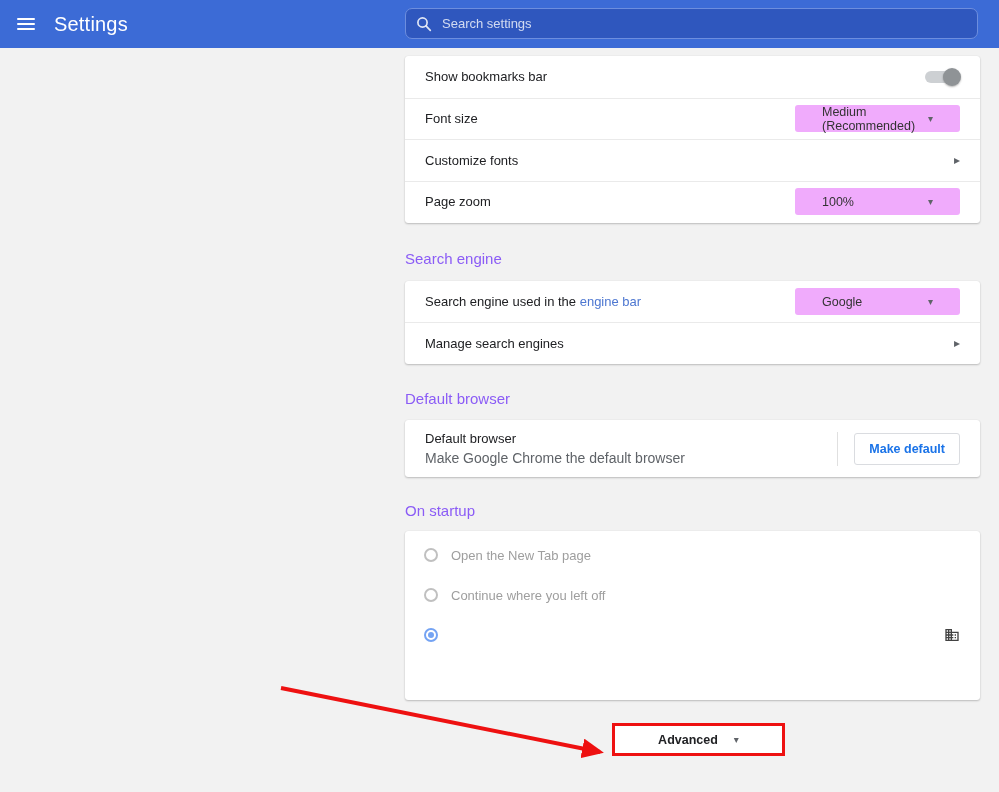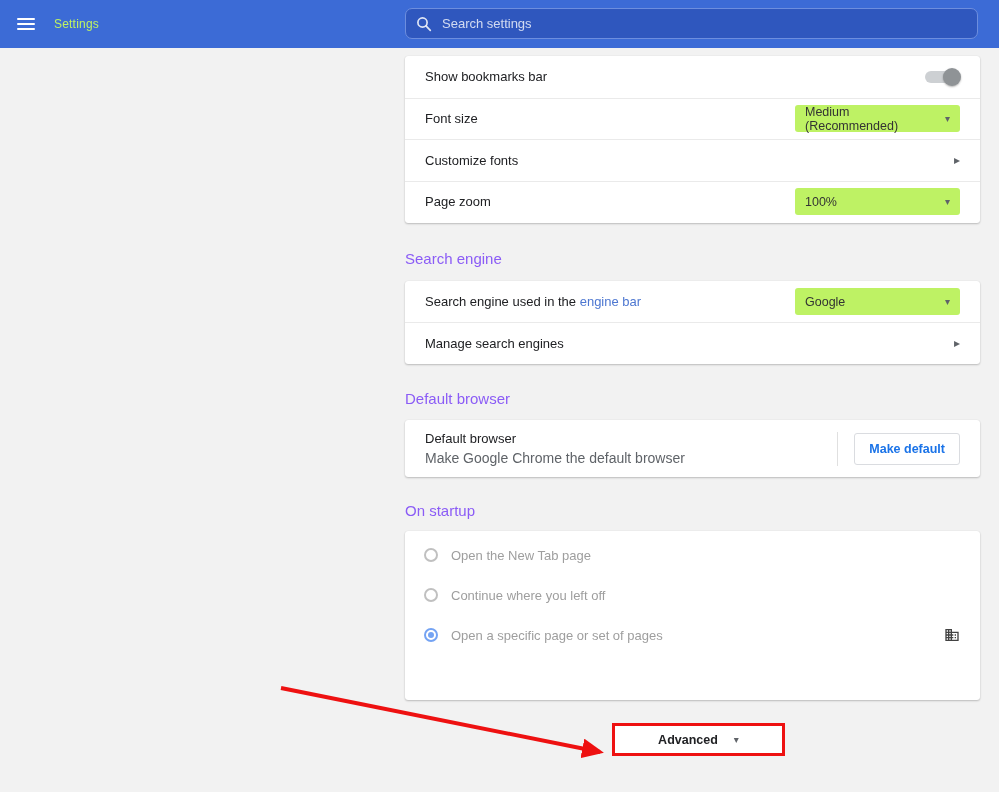--- a/index.html
+++ b/index.html
@@ -12,21 +12,21 @@
     color: #202124;
   }
   
   .header {
     position: absolute; top: 0; left: 0; width: 999px; height: 48px;
     background: #3c6bd6; display: flex; align-items: center;
   }
   .menu-btn { margin-left: 14px; width: 24px; height: 24px; display: flex; align-items: center; justify-content: center; cursor: pointer; }
   .menu-icon { display: flex; flex-direction: column; gap: 3px; }
   .menu-icon span { display: block; width: 18px; height: 2px; background: #ffffff; border-radius: 1px; }
-  .header-title { color: #bef264; font-size: 12px; margin-left: 16px; letter-spacing: .2px; }
+  .header-title { color: #ffffff; font-size: 20px; margin-left: 16px; letter-spacing: .2px; }
   .search-box {
     position: absolute; left: 405px; top: 8px; width: 573px; height: 31px;
     background: #2f57be; border: 1px solid #6d8ede; border-radius: 7px;
     display: flex; align-items: center; padding: 0 10px;
   }
   .search-box svg { flex: none; }
   .search-box input {
     flex: 1; background: transparent; border: none; outline: none;
     color: #ffffff; font-size: 13px; margin-left: 10px; font-family: "Liberation Sans", sans-serif;
   }
@@ -39,23 +39,23 @@
     border-radius: 3px; box-shadow: 0 1px 2px rgba(0,0,0,0.22), 0 0 1px rgba(0,0,0,0.12);
   }
   .row {
     height: 41.5px; display: flex; align-items: center; justify-content: space-between;
     padding: 0 20px; border-top: 1px solid #eaeaea;
   }
   .row:first-child { border-top: none; }
   .row-label { font-size: 13px; color: #202124; }
   .link { color: #4d77d1; text-decoration: none; cursor: pointer; }
   .dropdown {
-    width: 165px; height: 27px; background: #bef264; border-radius: 3px;
+    width: 165px; height: 27px; background: #f0abfc; border-radius: 3px;
     display: flex; align-items: center; justify-content: space-between;
-    padding: 0 10px; cursor: pointer;
+    padding: 0 27px; cursor: pointer;
   }
   .dropdown .dd-value { font-size: 12.5px; color: #333333; }
   .caret-glyph { font-size: 10px; color: #5f6368; line-height: 1; }
   .subarrow { font-size: 12px; color: #5f6368; }
 
   
   .toggle { position: relative; width: 33px; height: 12px; border-radius: 7px; background: #cdd0d3; cursor: pointer; margin-right: 2px; }
   .toggle .knob {
     position: absolute; right: -3px; top: -3px; width: 18px; height: 18px; border-radius: 50%;
     background: #8f9396; box-shadow: 0 1px 2px rgba(0,0,0,0.3);
@@ -194,21 +194,20 @@
     <div class="radio-row">
       <span class="radio"></span>
       <span class="radio-label">Open the New Tab page</span>
     </div>
     <div class="radio-row">
       <span class="radio"></span>
       <span class="radio-label">Continue where you left off</span>
     </div>
     <div class="radio-row selected">
       <span class="radio"></span>
-      <span class="radio-label">Open a specific page or set of pages</span>
       <span class="org-icon">
         <svg width="16" height="16" viewBox="0 0 24 24">
           <path fill="#424242" d="M12 7V3H2v18h20V7H12zM6 19H4v-2h2v2zm0-4H4v-2h2v2zm0-4H4V9h2v2zm0-4H4V5h2v2zm4 12H8v-2h2v2zm0-4H8v-2h2v2zm0-4H8V9h2v2zm0-4H8V5h2v2zm10 12h-8v-2h2v-2h-2v-2h2v-2h-2V9h8v10zm-2-8h-2v2h2v-2zm0 4h-2v2h2v-2z"></path>
         </svg>
       </span>
     </div>
   </div>
 
   <div class="red-box">
     <button class="advanced-btn">

